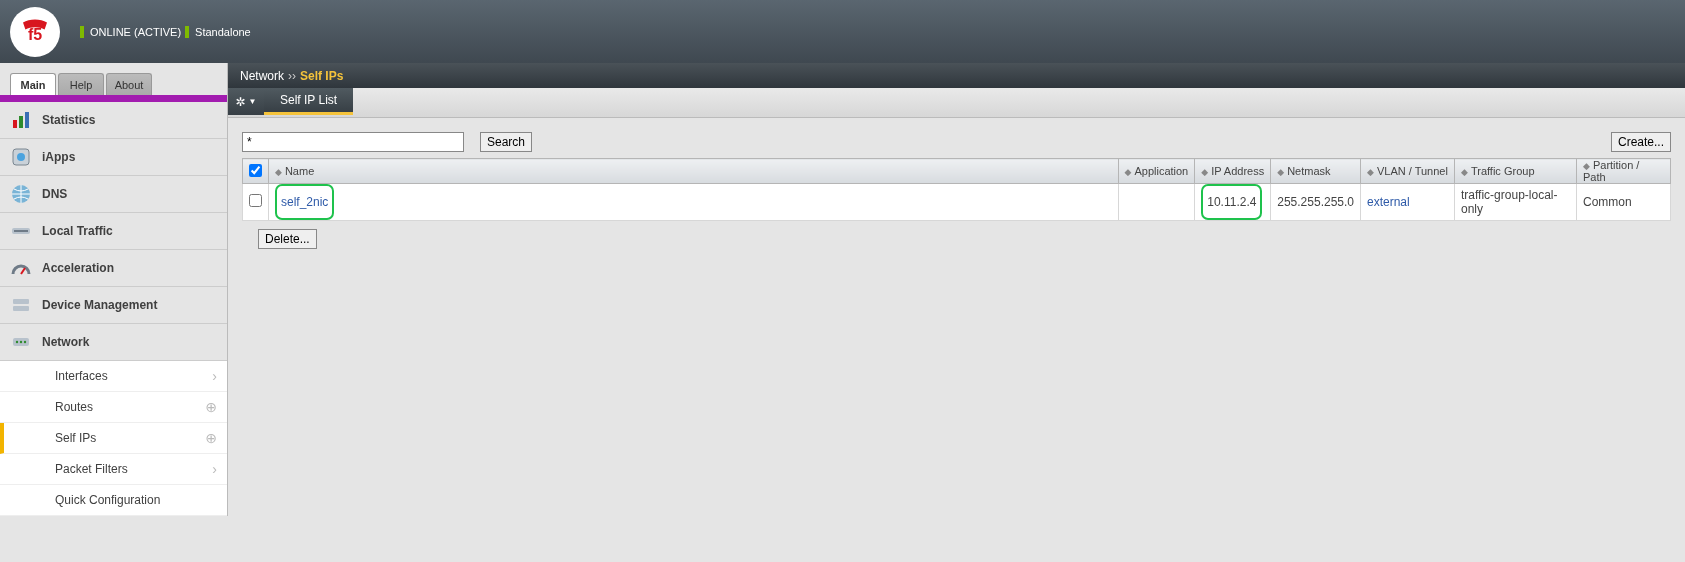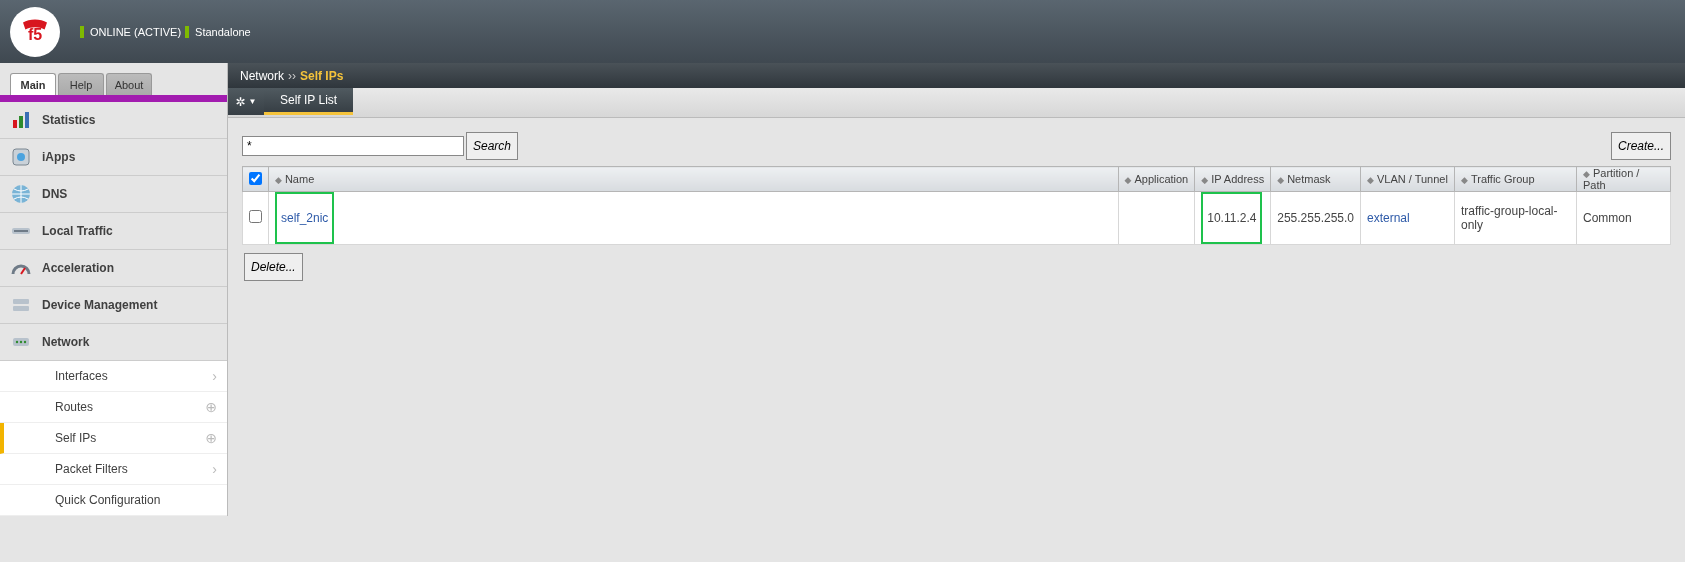--- a/index.html
+++ b/index.html
@@ -25,29 +25,29 @@
 .content { flex: 1; background: #e5e5e5; }
 .breadcrumb { height: 25px; background: linear-gradient(180deg, #4a5258 0%, #2f363c 100%); display: flex; align-items: center; padding-left: 12px; color: #fff; font-size: 12px; }
 .breadcrumb .sep { margin: 0 4px; color: #ccc; }
 .breadcrumb .cur { color: #f5c33b; font-weight: bold; }
 .contextbar { height: 30px; background: linear-gradient(180deg, #e9e9e9 0%, #d7d7d7 100%); display: flex; align-items: flex-start; border-bottom: 1px solid #bbb; }
 .gear-btn { width: 36px; height: 27px; background: linear-gradient(180deg, #505a60 0%, #373f45 100%); display: flex; align-items: center; justify-content: center; color: #fff; cursor: pointer; }
 .context-tab { height: 27px; background: linear-gradient(180deg, #505a60 0%, #373f45 100%); color: #fff; display: flex; align-items: center; padding: 0 16px; border-bottom: 3px solid #f5c33b; font-size: 12px; }
 .work-area { padding: 14px; }
 .search-row { display: flex; align-items: center; margin-bottom: 6px; }
 .search-input { width: 222px; height: 20px; border: 1px solid #888; padding: 0 4px; font-size: 12px; }
-.btn { height: 28px; border: 1px solid #888; background: #efefef; padding: 0 6px; font-size: 12px; cursor: pointer; margin-left: 2px; font-style: italic; }
+.btn { height: 20px; border: 1px solid #888; background: #efefef; padding: 0 6px; font-size: 12px; cursor: pointer; margin-left: 16px; }
 .create-btn { margin-left: auto; }
 table { width: 100%; border-collapse: collapse; background: #fff; }
 th { height: 24px; background: linear-gradient(180deg, #eef0f2 0%, #d7dbdf 100%); border: 1px solid #b5b5b5; font-weight: normal; font-size: 11px; color: #444; text-align: left; padding: 0 6px; }
 th .sort-icon { color: #888; margin-right: 3px; font-size: 9px; }
 td { height: 24px; border: 1px solid #d7d7d7; padding: 0 6px; font-size: 12px; color: #444; }
 .chk-col { width: 26px; text-align: center; }
 .link { color: #2e5aa8; cursor: pointer; }
-.hl { border: 2px solid #1ec24c; border-radius: 0; padding: 16px 4px; display: inline-block; line-height: 16px; }
+.hl { border: 2px solid #1ec24c; border-radius: 7px; padding: 8px 4px; display: inline-block; line-height: 16px; }
 .delete-row { margin-top: 8px; }
 </style>
 </head>
 <body>
 
 <div class="header">
   <div class="logo">
     <svg viewBox="0 0 50 50">
         <circle cx="25" cy="25" r="24" fill="#fff"></circle>
         <path d="M10 13 C 18 8, 32 8, 40 13 L37 22 C 30 18, 20 18, 13 22 Z" fill="#d8161f"></path>

